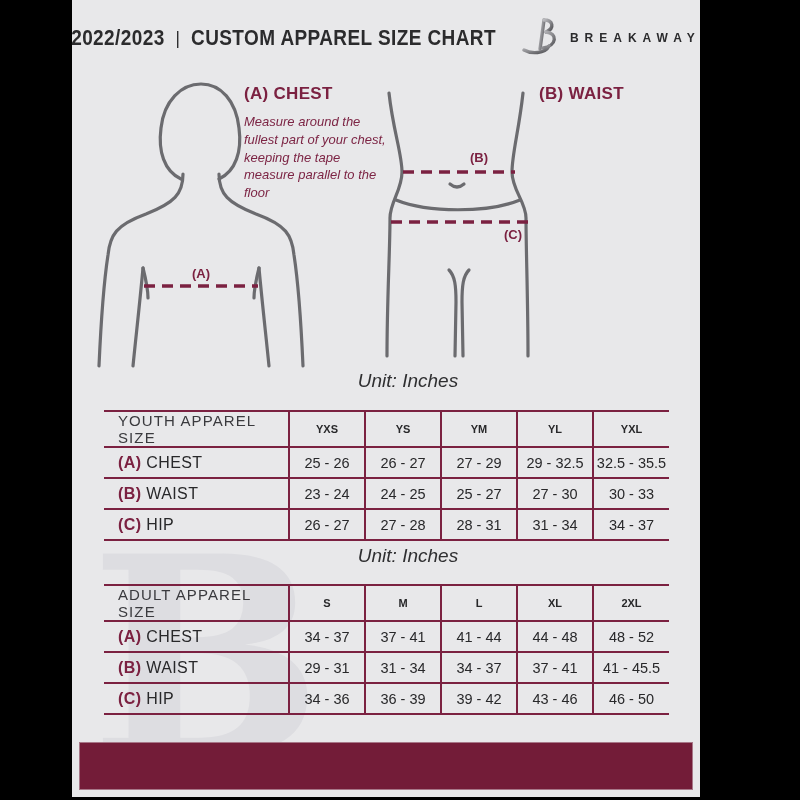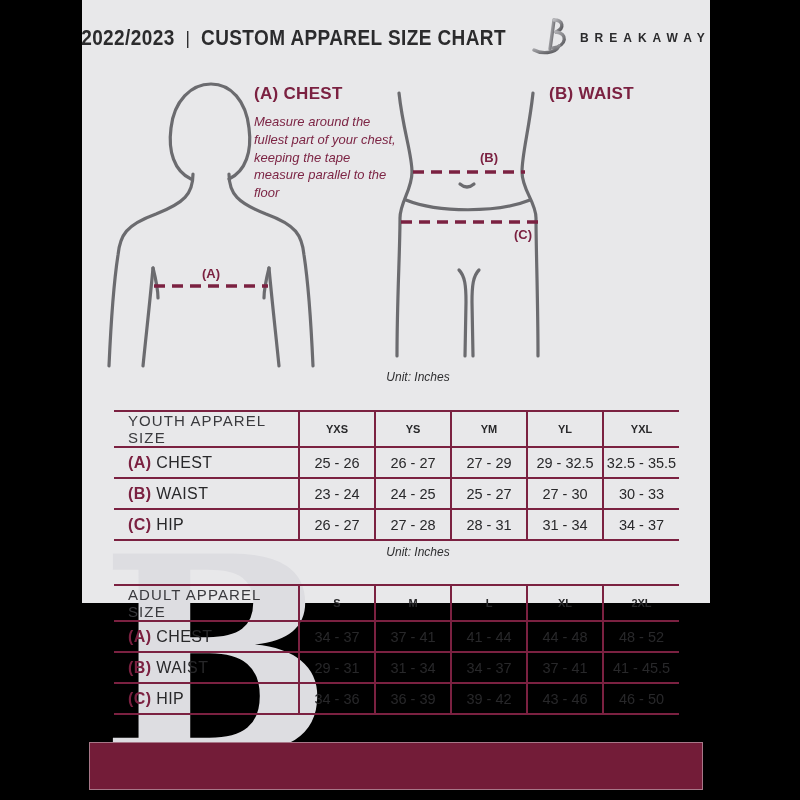--- a/index.html
+++ b/index.html
@@ -14,22 +14,22 @@
   *{box-sizing:border-box;margin:0;padding:0;}
   html,body{width:800px;height:800px;}
   body{
     background:#000;
     position:relative;
     overflow:hidden;
     font-family:"Liberation Sans", sans-serif;
   }
   .page{
     position:absolute;
-    left:82px; top:0;
-    width:628px; height:603px;
+    left:72px; top:0;
+    width:628px; height:797px;
     background:var(--page-bg);
   }
   
   .header{
     position:absolute; top:0; left:0; width:100%; height:76px;
     display:flex; align-items:center; justify-content:center; gap:14px;
   }
   .title-group{display:flex; align-items:baseline; gap:11px; transform:scaleY(1.12); transform-origin:center;}
   .hdr-year,.hdr-title{font-weight:700; font-size:19px; letter-spacing:.4px; color:#2b2b2d; white-space:nowrap;}
   .hdr-pipe{font-size:17px; color:#2b2b2d; position:relative; top:-1px;}
@@ -46,21 +46,21 @@
   .inst{position:absolute;}
   .inst-a{left:172px; top:84px; width:142px;}
   .inst-b{left:467px; top:84px; width:150px;}
   .inst-c{left:467px; top:222px; width:156px;}
   .inst h3{font-size:17px; font-weight:700; color:var(--maroon); letter-spacing:.3px; margin:0 0 9px;}
   .inst p{font-size:13px; font-style:italic; color:var(--maroon-text); line-height:1.37; white-space:pre-line;}
   
   .sec-title{position:absolute; left:0; width:100%; text-align:center;}
   .sec-youth{top:368px;} .sec-adult{top:543px;}
   .sec-title h2{font-size:16px; font-weight:700; color:#333336; letter-spacing:.3px;}
-  .sec-title .unit{font-size:12px; font-style:italic; color:#2f2f31; margin-top:2px;padding-left:44px;}
+  .sec-title .unit{font-size:19px; font-style:italic; color:#2f2f31; margin-top:2px;padding-left:44px;}
   
   .tbl-wrap{position:absolute; left:32px; width:565px;}
   .tbl-youth{top:410px;} .tbl-adult{top:584px;}
   table{width:100%; border-collapse:collapse; table-layout:fixed;}
   col.c-label{width:185px;} col.c-size{width:76px;}
   thead tr{border-top:2px solid var(--maroon);}
   tr{border-bottom:2px solid var(--maroon);}
   th+th, td+td{border-left:2px solid var(--maroon);}
   thead th{height:33px;}
   tbody td{height:31px;}

